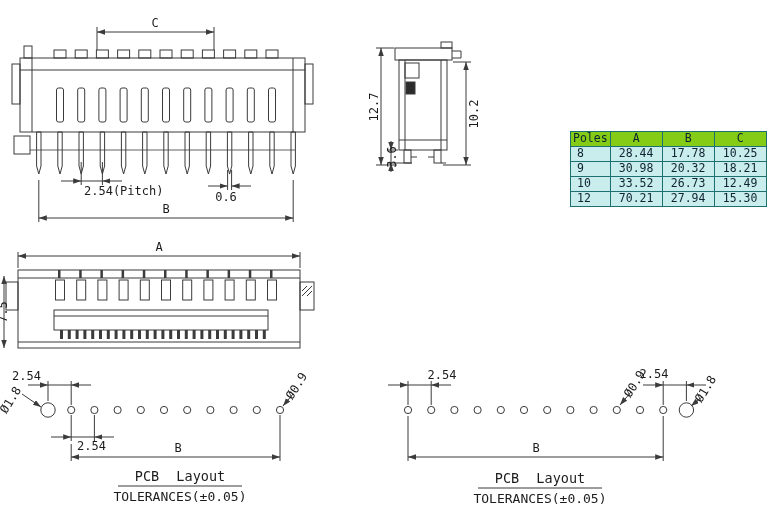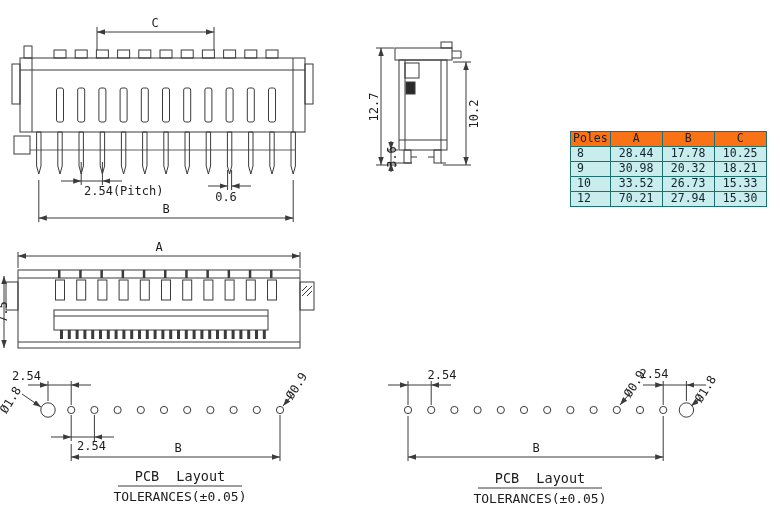--- a/index.html
+++ b/index.html
@@ -7,21 +7,21 @@
     font-family:"DejaVu Sans Mono",monospace}
   .canvas{position:relative;width:780px;height:517px;background:#fff}
   svg{position:absolute;left:0;top:0}
   svg text{font-family:"DejaVu Sans Mono",monospace;font-size:12px;fill:#1c1c1c;stroke:none}
   svg .cap{font-size:13.5px;word-spacing:9px}
   svg .tol{font-size:13px}
   .spec-table{position:absolute;left:570px;top:131px;border-collapse:collapse;
     font-size:11.5px;color:#0e2430;line-height:1}
   .spec-table th,.spec-table td{border:1px solid #1e6f6f;height:15px;text-align:center;
     font-weight:normal;padding:0 2px}
-  .spec-table th{background:#f97316;width:52px}
+  .spec-table th{background:#84cc16;width:52px}
   .spec-table td{background:#c9ecec;width:52px}
   .spec-table th.pol{width:38px}
   .spec-table td.pol{width:38px;text-align:left;padding-left:6px}
 </style>
 </head>
 <body>
 
 <div class="canvas">
 
 <svg width="780" height="517" viewBox="0 0 780 517">
@@ -315,21 +315,21 @@
   <tr>
     <td class="pol">9</td>
     <td>30.98</td>
     <td>20.32</td>
     <td>18.21</td>
   </tr>
   <tr>
     <td class="pol">10</td>
     <td>33.52</td>
     <td>26.73</td>
-    <td>15.33</td>
+    <td>12.49</td>
   </tr>
   <tr>
     <td class="pol">12</td>
     <td>70.21</td>
     <td>27.94</td>
     <td>15.30</td>
   </tr>
 </tbody>
     </table>
 

